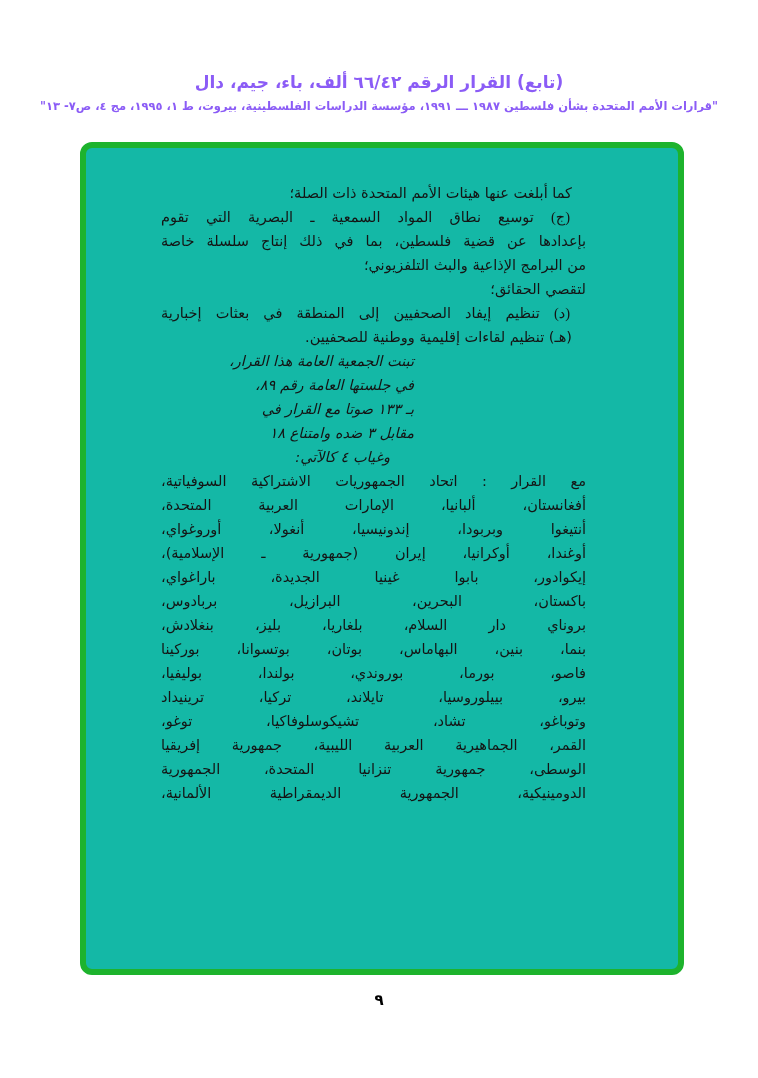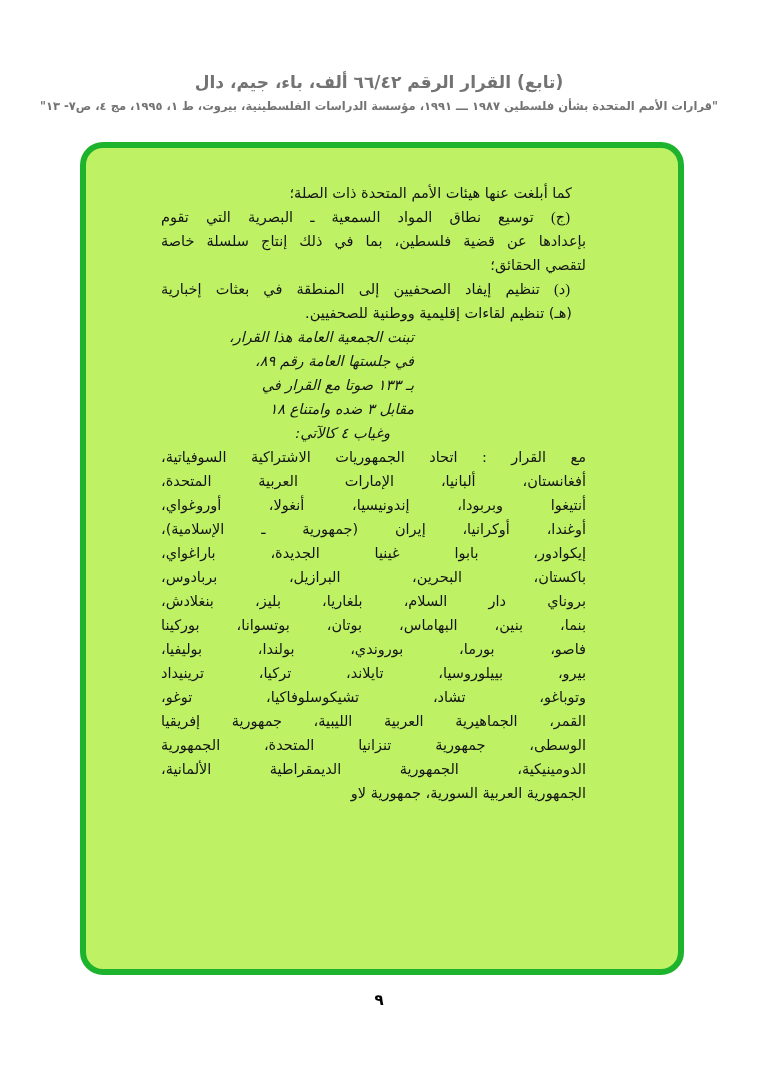--- a/index.html
+++ b/index.html
@@ -2,46 +2,47 @@
 <html lang="ar"><head>
 <meta charset="utf-8">
 <style>
   html,body{margin:0;padding:0;background:#ffffff;}
   body{width:758px;height:1078px;position:relative;overflow:hidden;
        font-family:"DejaVu Sans",sans-serif;color:#111;}
   .header{position:absolute;top:71px;left:0;width:758px;text-align:center;direction:rtl;color:#000;}
   .title{font-size:17px;font-weight:bold;letter-spacing:0;line-height:22px;}
   .citation{font-size:11.5px;font-weight:bold;margin-top:5px;line-height:16px;}
   .frame{position:absolute;left:80px;top:142px;width:592px;height:821px;
-         border:6px solid #1db32d;border-radius:23px;background:#bef264;}
+         border:6px solid #1db32d;border-radius:12px;background:#14b8a6;}
   .textcol{position:absolute;top:33px;right:92px;width:425px;direction:rtl;
            font-size:14.5px;line-height:24px;color:#141414;}
   .line{height:24px;overflow:visible;}
   .full{text-align:justify;text-align-last:justify;}
   .first{text-align:justify;text-align-last:justify;text-indent:16px;font-family:Liberation Serif, serif;}
   .end{text-align:right;}
   .end-indent{text-align:right;text-indent:14px;}
   .vote{padding-left:0;padding-right:172px;font-style:italic;white-space:nowrap;}
   .vote-last{padding-right:196px;font-style:italic;white-space:nowrap;}
   .pagenum{position:absolute;top:991px;left:0;width:758px;text-align:center;
            font-size:15px;font-weight:bold;color:#000;direction:rtl;}
 </style>
 </head>
 <body>
 
-<div class="header" style="color: #737373;">
+<div class="header" style="color: #8b5cf6;">
   <div class="title">(تابع) القرار الرقم ٦٦/٤٢ ألف، باء، جيم، دال</div>
   <div class="citation">"قرارات الأمم المتحدة بشأن فلسطين ١٩٨٧ ـــ ١٩٩١، مؤسسة الدراسات الفلسطينية، بيروت، ط ١، ١٩٩٥، مج ٤، ص٧- ١٣"</div>
 </div>
 
 <div class="frame" style="border-color: rgb(29, 179, 45);">
   <div class="textcol" style="color: rgb(20, 20, 20);">
       <div class="line end-indent">كما أبلغت عنها هيئات الأمم المتحدة ذات الصلة؛</div>
       <div class="line first">(ج) توسيع نطاق المواد السمعية ـ البصرية التي تقوم</div>
       <div class="line full">بإعدادها عن قضية فلسطين، بما في ذلك إنتاج سلسلة خاصة</div>
+      <div class="line end">من البرامج الإذاعية والبث التلفزيوني؛</div>
       <div class="line end">لتقصي الحقائق؛</div>
       <div class="line first">(د) تنظيم إيفاد الصحفيين إلى المنطقة في بعثات إخبارية</div>
       <div class="line end-indent">(هـ) تنظيم لقاءات إقليمية ووطنية للصحفيين.</div>
       <div class="line vote">تبنت الجمعية العامة هذا القرار،</div>
       <div class="line vote">في جلستها العامة رقم ٨٩،</div>
       <div class="line vote">بـ ١٣٣ صوتا مع القرار في</div>
       <div class="line vote">مقابل ٣ ضده وامتناع ١٨</div>
       <div class="line vote-last">وغياب ٤ كالآتي:</div>
       <div class="line full">مع القرار : اتحاد الجمهوريات الاشتراكية السوفياتية،</div>
       <div class="line full">أفغانستان، ألبانيا، الإمارات العربية المتحدة،</div>
@@ -50,17 +51,16 @@
       <div class="line full">إيكوادور، بابوا غينيا الجديدة، باراغواي،</div>
       <div class="line full">باكستان، البحرين، البرازيل، بربادوس،</div>
       <div class="line full">بروناي دار السلام، بلغاريا، بليز، بنغلادش،</div>
       <div class="line full">بنما، بنين، البهاماس، بوتان، بوتسوانا، بوركينا</div>
       <div class="line full">فاصو، بورما، بوروندي، بولندا، بوليفيا،</div>
       <div class="line full">بيرو، بييلوروسيا، تايلاند، تركيا، ترينيداد</div>
       <div class="line full">وتوباغو، تشاد، تشيكوسلوفاكيا، توغو،</div>
       <div class="line full">القمر، الجماهيرية العربية الليبية، جمهورية إفريقيا</div>
       <div class="line full">الوسطى، جمهورية تنزانيا المتحدة، الجمهورية</div>
       <div class="line full">الدومينيكية، الجمهورية الديمقراطية الألمانية،</div>
-      <div class="line end">الجمهورية العربية السورية، جمهورية لاو</div>
     </div>
 </div>
 
 <div class="pagenum">٩</div>
 
 </body></html>

